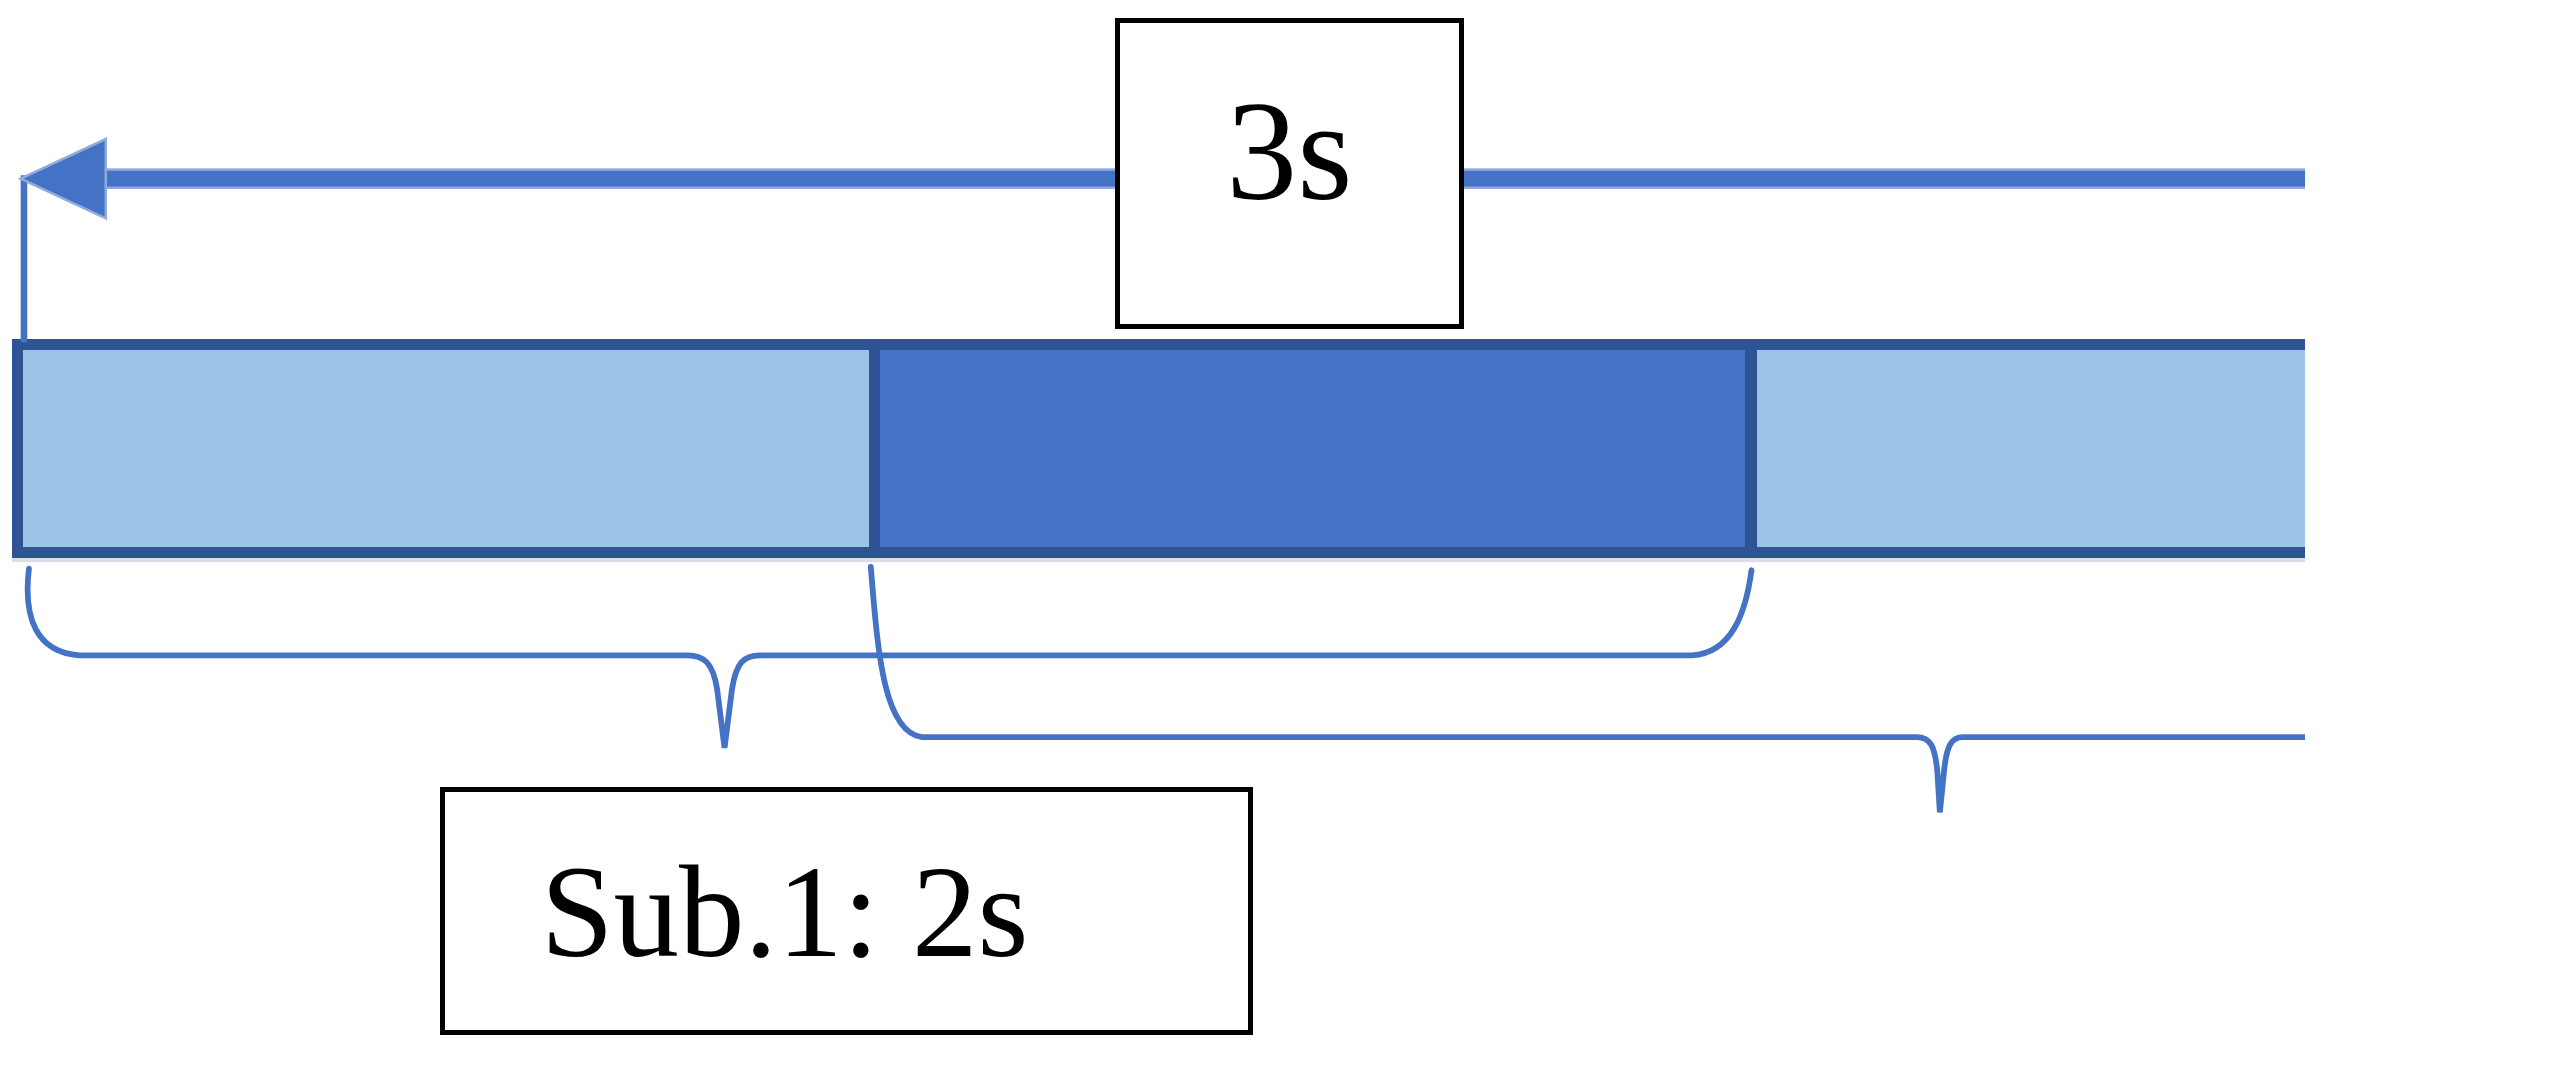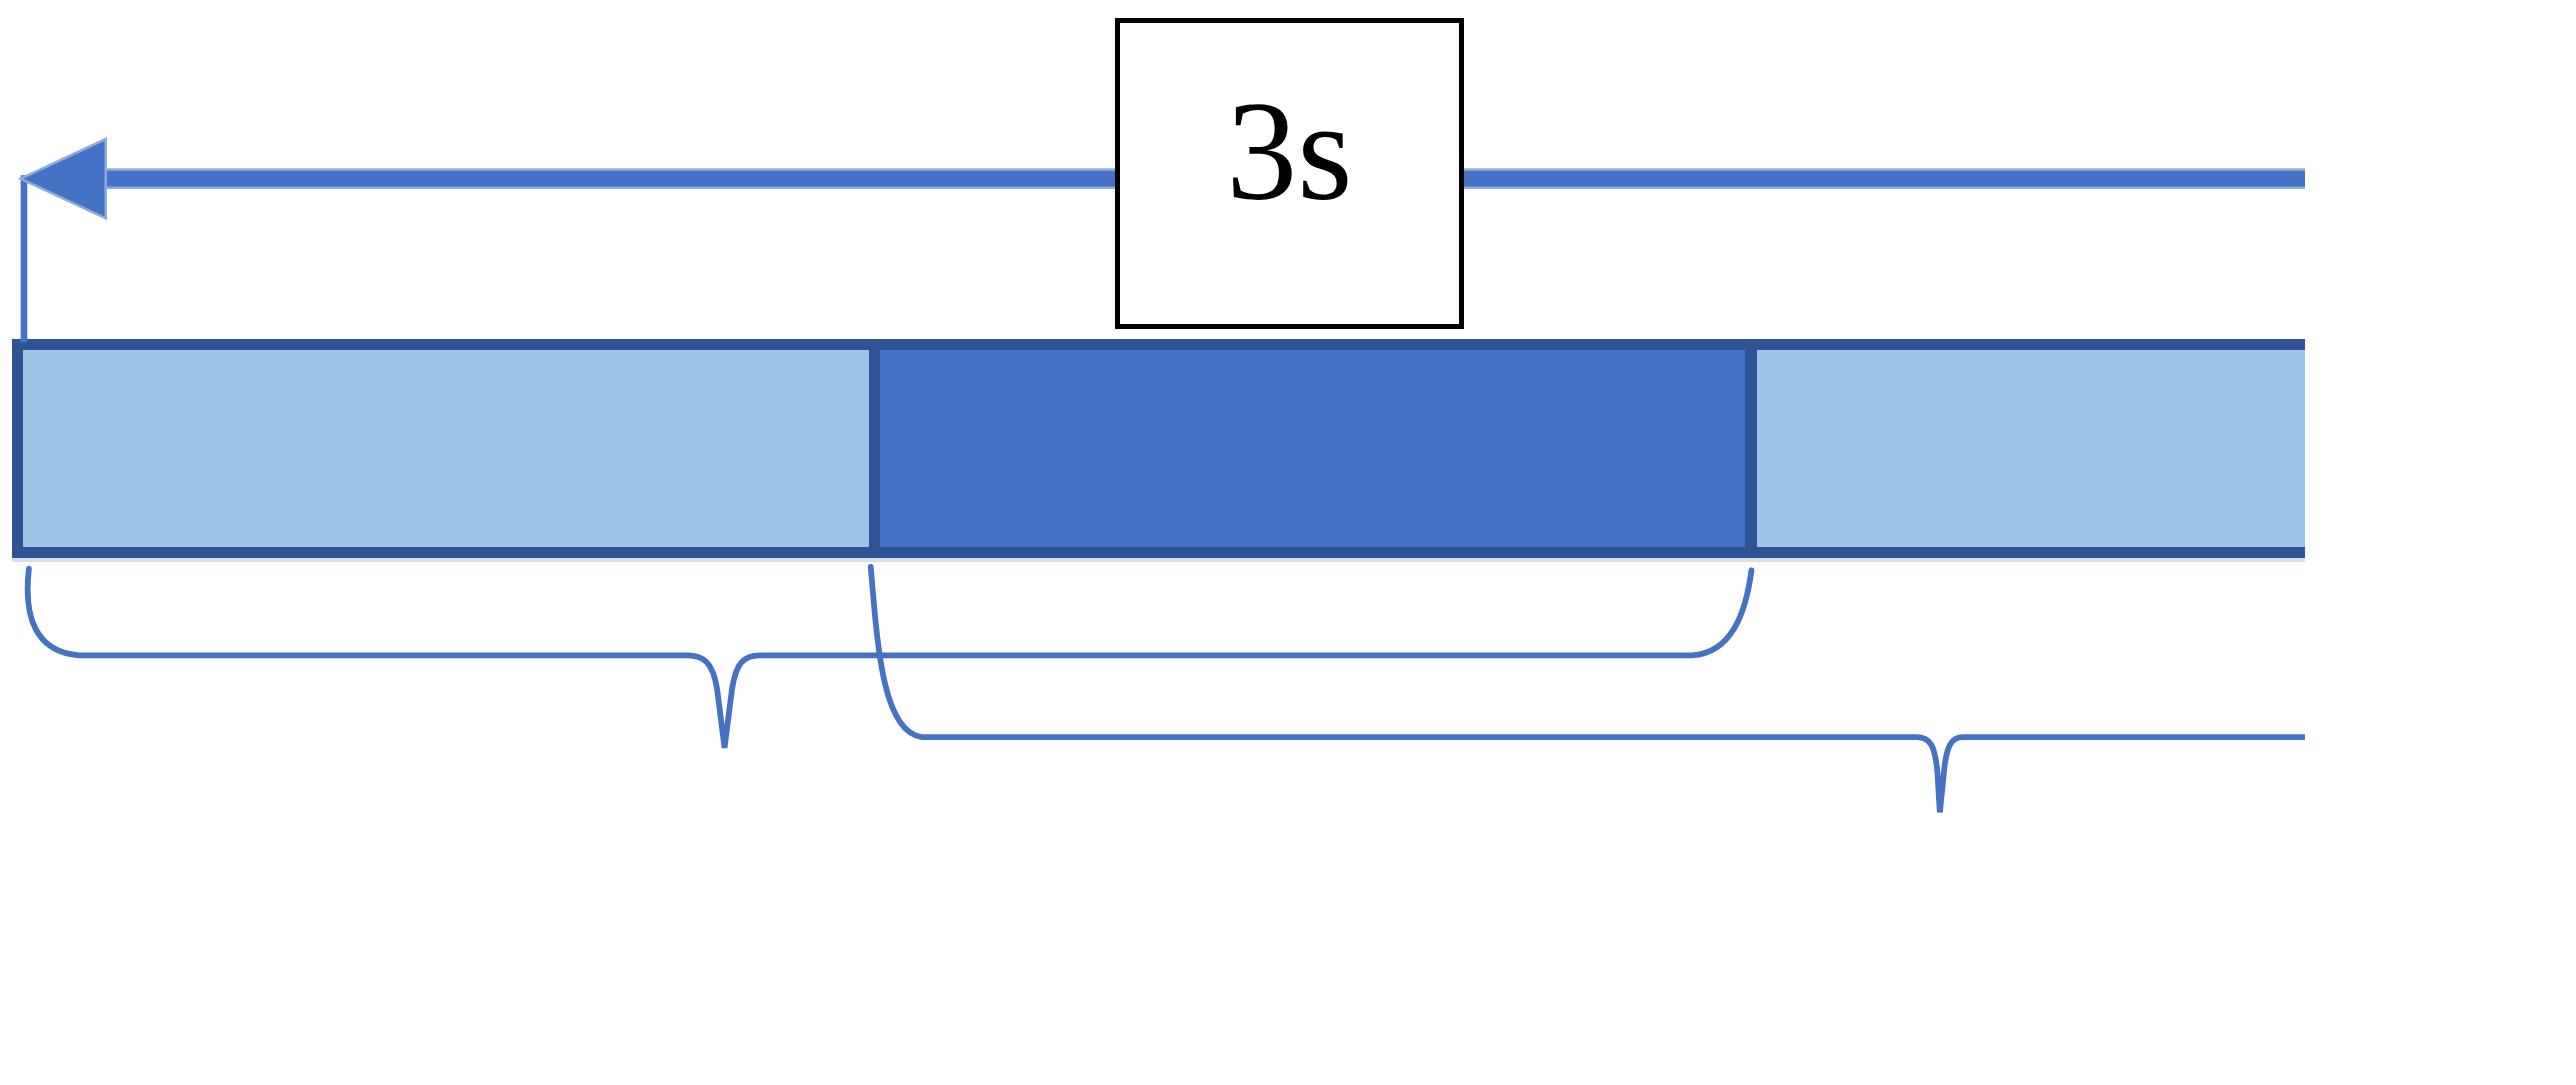--- a/index.html
+++ b/index.html
@@ -118,16 +118,19 @@
              L 2353 934
              C 2356 902, 2362 892, 2376 892
              L 3044 892
              C 3084 888, 3092 790, 3096 690" stroke="#4472C4"></path>
   </svg>
 
   <div class="label-box total-box" style="border-color: rgb(0, 0, 0); background: rgb(255, 255, 255);">
     <span class="label-text" style="color: rgb(0, 0, 0);">3s</span>
   </div>
 
+  <div class="label-box sub1-box" style="border-color: rgb(0, 0, 0); background: rgb(255, 255, 255);">
+    <span class="label-text" style="color: rgb(0, 0, 0);">Sub.1: 2s</span>
+  </div>
 
 
 </div>
 
 
 </body></html>

